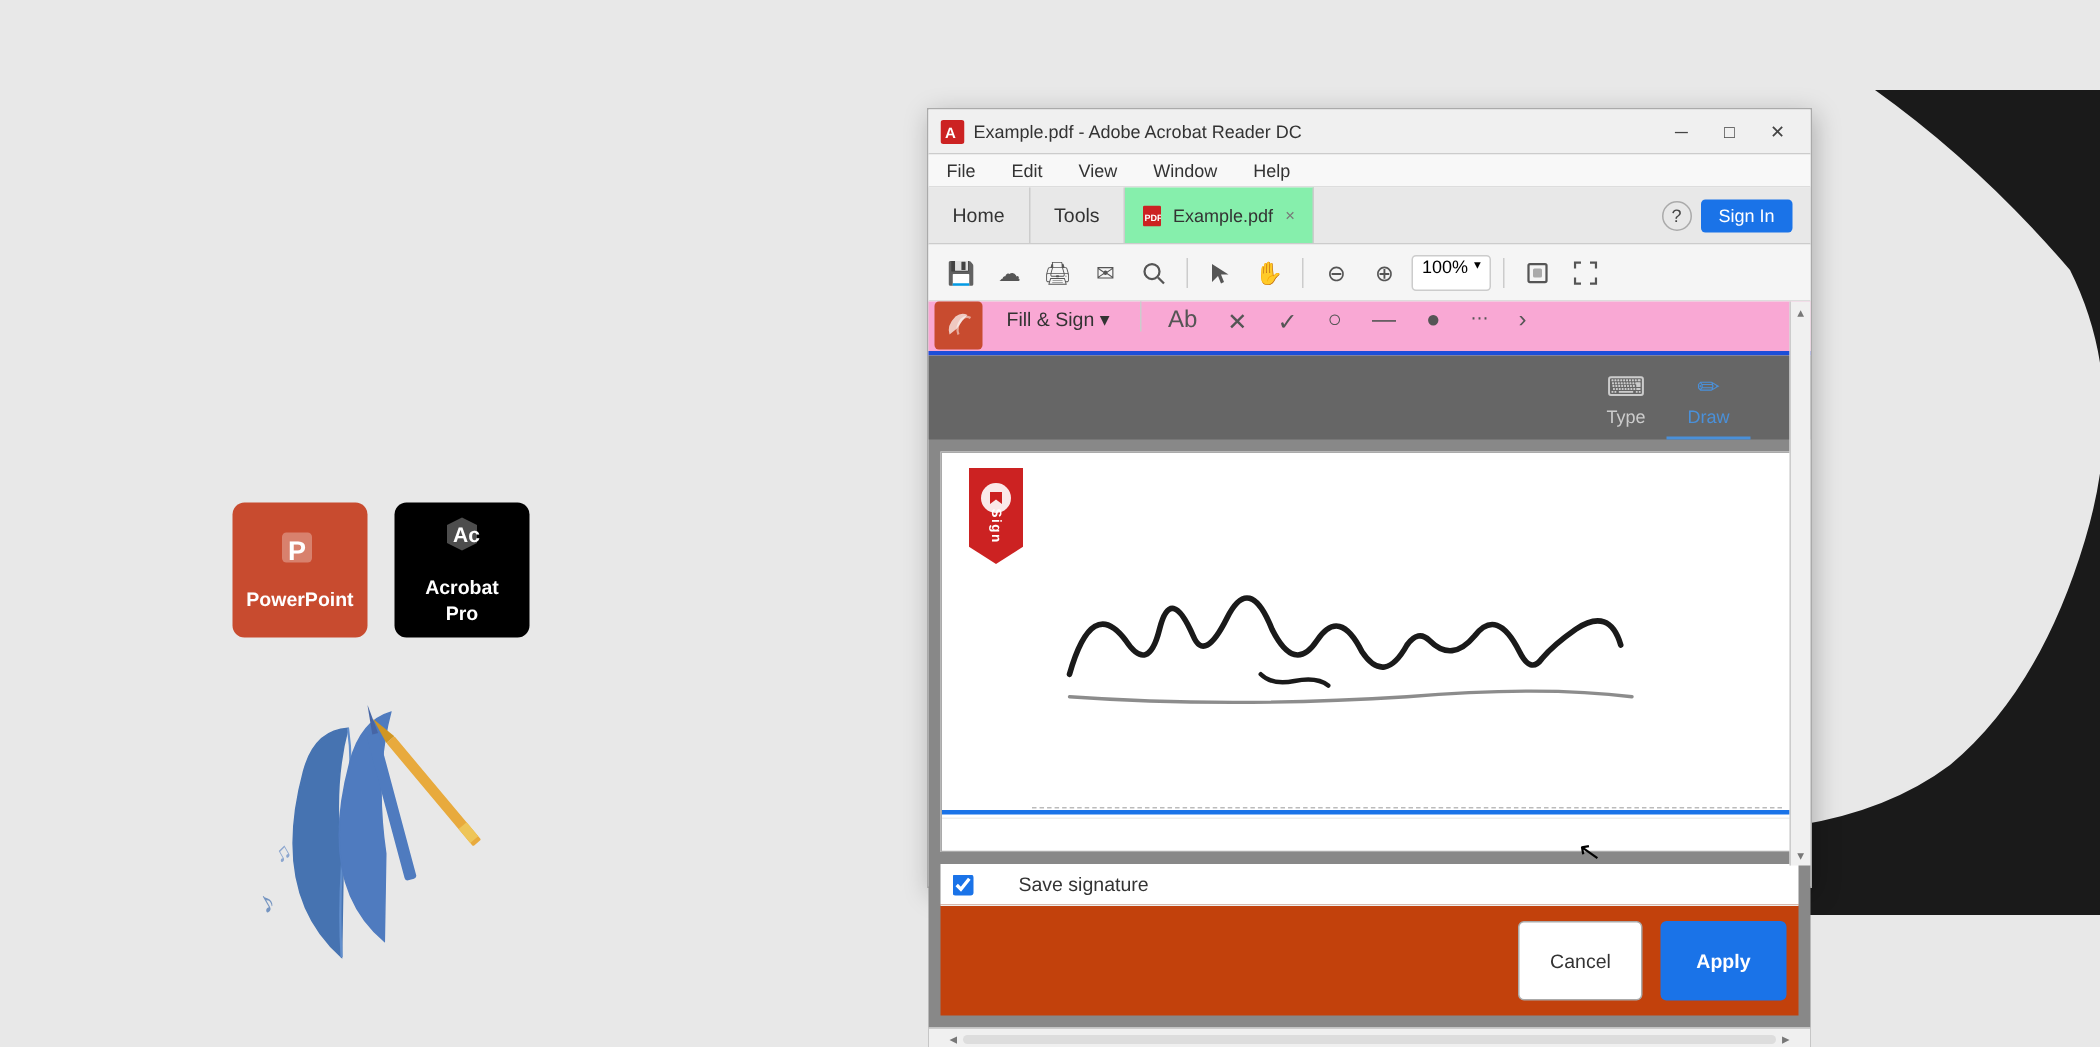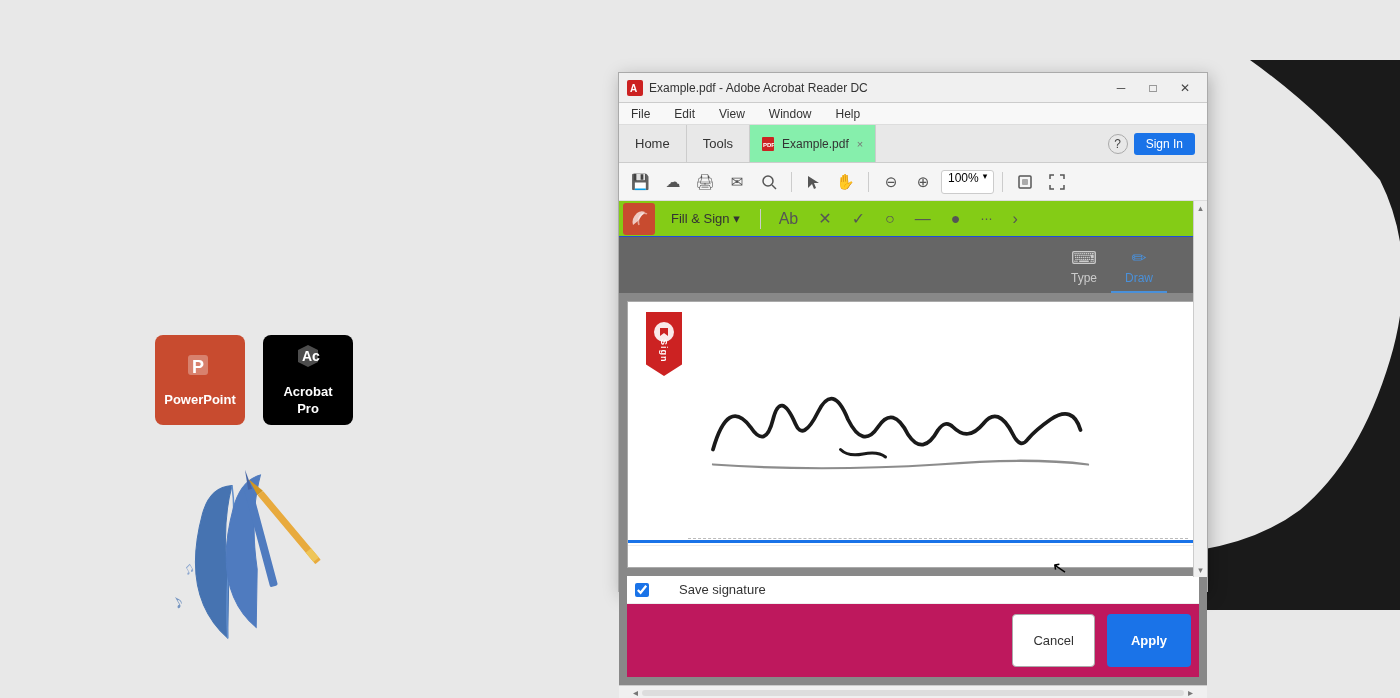--- a/index.html
+++ b/index.html
@@ -203,24 +203,24 @@
       background: white;
       height: 24px;
       padding: 0 6px;
       font-size: 12px;
       gap: 4px;
     }
 
     
     .fill-sign-bar {
       height: 36px;
-      background: #84cc16;
-      border-bottom: 1px solid #1d4ed8;
-      display: flex;
-      align-items: center;
+      background: #f9a8d4;
+      border-bottom: 3px solid #1d4ed8;
+      display: flex;
+      align-items: flex-start;
       gap: 8px;
       padding: 0 4px;
     }
     .fill-sign-brand {
       background: #c84b2f;
       color: white;
       width: 32px;
       height: 32px;
       display: flex;
       align-items: center;
@@ -555,21 +555,21 @@
       <div style="position:absolute;bottom:24px;left:0;right:0;height:3px;background:#1a73e8;"></div>
 
       <div style="position:absolute;bottom:0;left:0;right:0;height:22px;background:white;border-top:1px solid #eee;"></div>
     </div>
 
     <div class="save-sig-row" style="margin:0 8px;background:white;padding:6px 8px;">
       <input type="checkbox" class="save-sig-checkbox" checked="" style="">
       <label class="save-sig-label">Save signature</label>
     </div>
 
-    <div class="buttons-row" style="background:#be185d;margin:0 8px 8px;">
+    <div class="buttons-row" style="background:#c2410c;margin:0 8px 8px;">
       <button class="cancel-btn">Cancel</button>
       <button class="apply-btn">Apply</button>
     </div>
 
     <div class="horiz-scroll">
       <span style="font-size:10px;color:#777;margin-right:4px;">◂</span>
       <div class="horiz-scroll-inner"></div>
       <span style="font-size:10px;color:#777;margin-left:4px;">▸</span>
     </div>
   </div>

